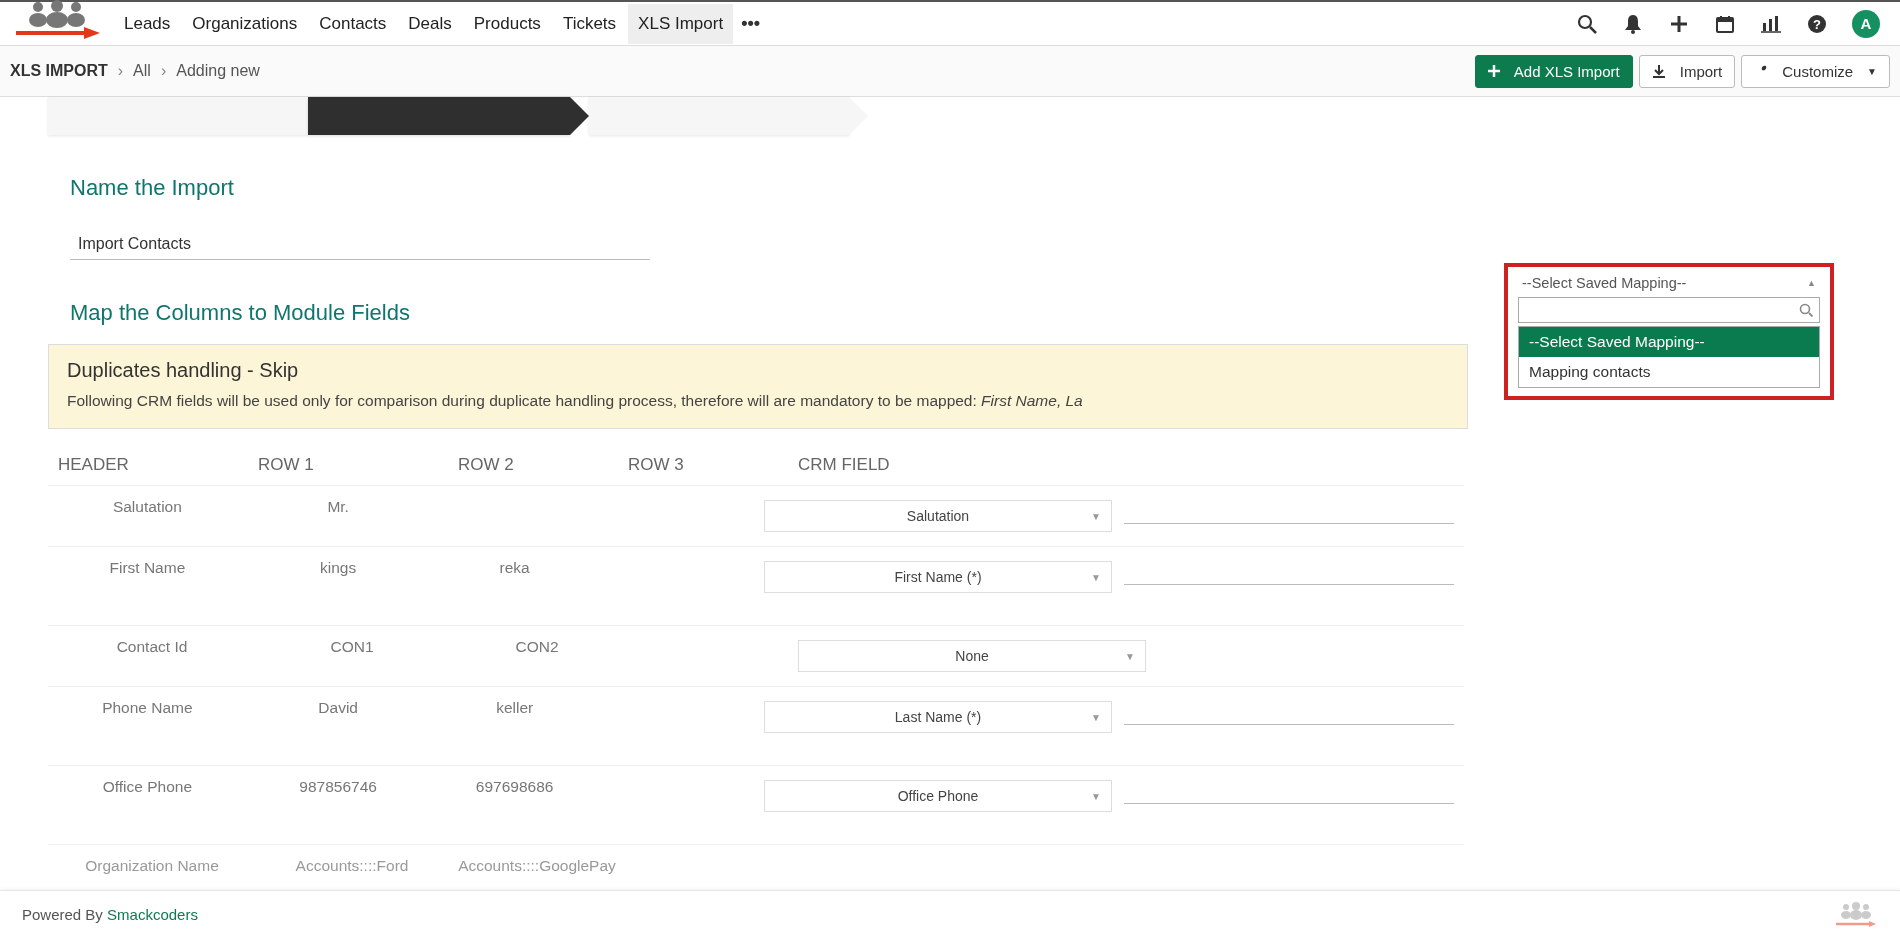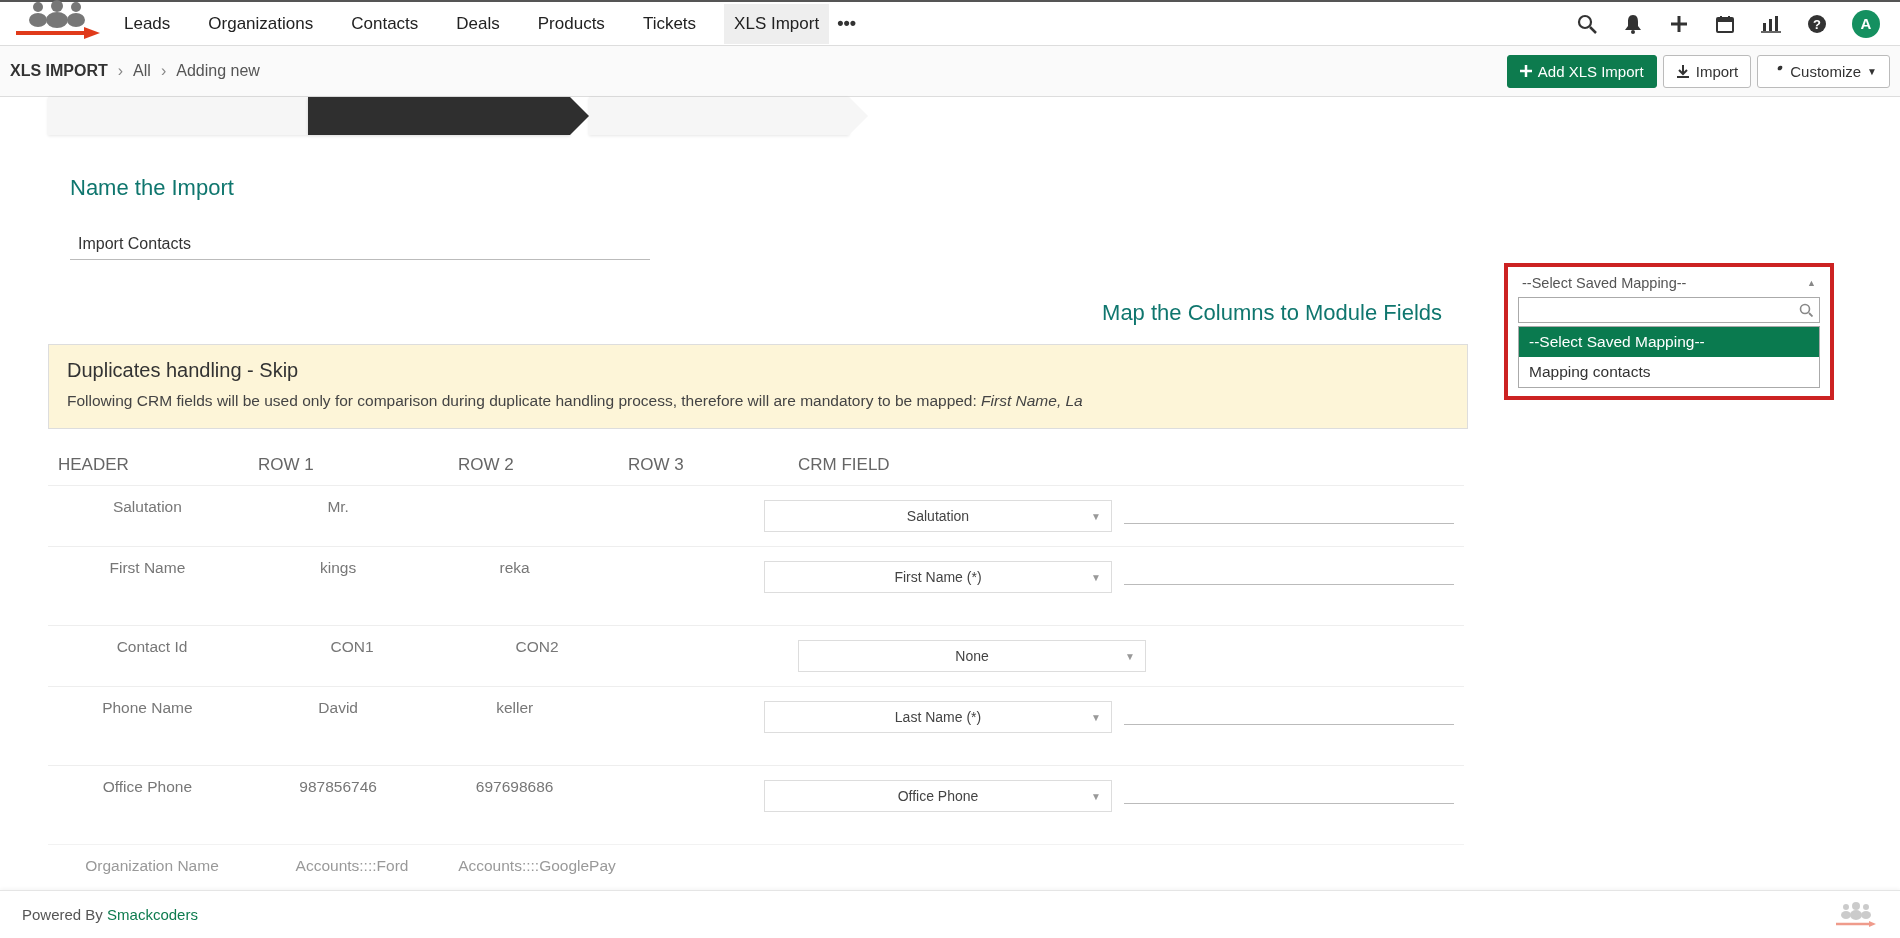--- a/index.html
+++ b/index.html
@@ -2,37 +2,37 @@
 <html><head>
 <meta charset="utf-8">
 <style>
   * { box-sizing: border-box; margin: 0; padding: 0; }
   body { font-family: -apple-system, BlinkMacSystemFont, "Segoe UI", Arial, sans-serif; font-size: 14px; color: #333; background: #fff; }
   
   .topbar { height: 46px; border-top: 2px solid #555; border-bottom: 1px solid #ddd; display: flex; align-items: center; padding: 0 10px; position: relative; }
   .logo { width: 90px; height: 40px; position: relative; margin-right: 14px; }
   .logo-people { position: absolute; top: -4px; left: 8px; }
   .logo-arrow { position: absolute; bottom: 4px; left: 4px; }
-  .main-nav { display: flex; gap: 18px; }
+  .main-nav { display: flex; gap: 2px; }
   .main-nav a { color: #222; text-decoration: none; font-size: 17px; font-weight: 500; padding: 10px 10px; }
   .main-nav a.active { background: #eee; }
   .nav-ellipsis { font-size: 18px; font-weight: 700; padding: 6px 8px; cursor: pointer; }
   .topbar-spacer { flex: 1; }
   .topbar-icons { display: flex; gap: 24px; align-items: center; padding-right: 10px; }
   .topbar-icons .ticon { width: 22px; height: 22px; display: flex; align-items: center; justify-content: center; cursor: pointer; color: #333; }
   .avatar { width: 28px; height: 28px; border-radius: 50%; background: #159060; color: #fff; display: flex; align-items: center; justify-content: center; font-weight: 700; font-size: 15px; }
   
   .subbar { height: 51px; border-bottom: 1px solid #ddd; background: #fafafa; display: flex; align-items: center; padding: 0 10px; }
   .breadcrumb { display: flex; align-items: center; gap: 10px; font-size: 16px; }
   .breadcrumb .bc-strong { font-weight: 600; color: #333; }
   .breadcrumb .bc-link { color: #555; }
   .breadcrumb .bc-sep { color: #888; }
   .subbar-spacer { flex: 1; }
   .subbar-actions { display: flex; gap: 6px; }
-  .btn { display: inline-flex; align-items: center; gap: 6px; padding: 7px 12px; border: 1px solid #bbb; border-radius: 3px; background: #fff; color: #333; font-size: 15px; cursor: pointer; justify-content: flex-end; }
+  .btn { display: inline-flex; align-items: center; gap: 14px; padding: 7px 12px; border: 1px solid #bbb; border-radius: 3px; background: #fff; color: #333; font-size: 15px; cursor: pointer; justify-content: flex-end; }
   .btn-primary { background: #0d7b4e; color: #fff; border-color: #0d7b4e; font-weight: 500; }
   .btn .caret { font-size: 10px; }
   
   .page { padding: 0 0 60px 0; }
   .content-inner { padding: 0 0 0 48px; max-width: 1500px;}
   
   .step-strip { margin: 0 0 40px 0; height: 38px; position: relative; display:flex; }
   .step-box-left { width: 260px; height: 38px; background: #f6f6f6; box-shadow: 0 1px 3px rgba(0,0,0,0.1); }
   .step-box-dark { width: 262px; height: 38px; background: #2f2f2f; position: relative; box-shadow: 0 1px 3px rgba(0,0,0,0.15); }
   .step-box-dark::after { content:''; position:absolute; right:-19px; top:0; border-top:19px solid transparent; border-bottom:19px solid transparent; border-left:19px solid #2f2f2f; }
@@ -204,21 +204,21 @@
       <div class="step-box-dark"></div>
       <div class="step-box-grey"></div>
     </div>
 
     <h2 class="sect-title">Name the Import</h2>
     <div class="name-input-wrap">
       <input class="name-input" type="text" value="Import Contacts" style="">
     </div>
 
     <div class="map-header-row">
-      <h2 class="sect-title" style="margin-top:0;text-align:right;">Map the Columns to Module Fields</h2>
+      <h2 class="sect-title" style="margin-top:0;">Map the Columns to Module Fields</h2>
     </div>
 
     <div class="dup-banner">
       <div class="dup-title">Duplicates handling - Skip</div>
       <div class="dup-text">
         <span>Following CRM fields will be used only for comparison during duplicate handling process, therefore will are mandatory to be mapped: </span><span class="italic">First Name, La</span>
       </div>
     </div>
 
     <div class="map-table">

